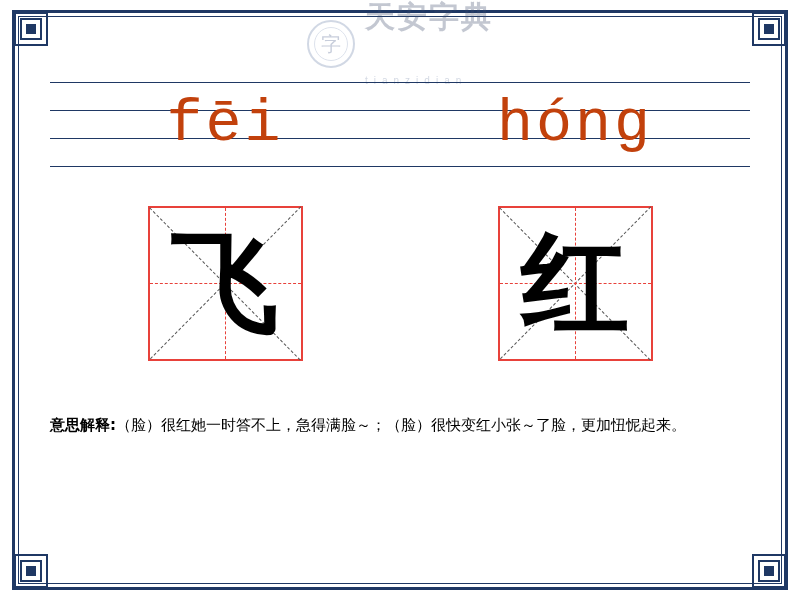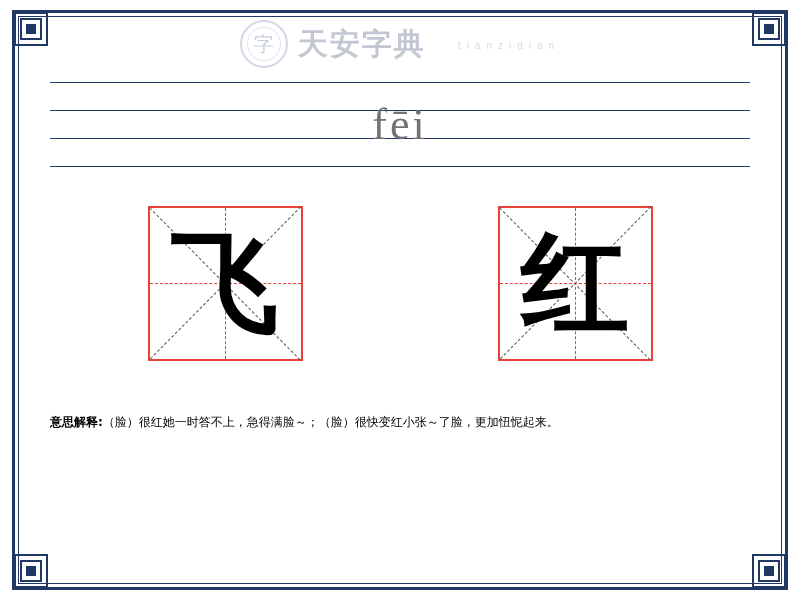--- a/index.html
+++ b/index.html
@@ -87,21 +87,21 @@
   }
   .brand-seal::after {
     content: "";
     position: absolute;
     left: 5px; top: 5px; right: 5px; bottom: 5px;
     border: 1px solid #8fa0c0;
     border-radius: 50%;
   }
   .brand-text {
     display: flex;
-    flex-direction: row;
+    flex-direction: column;
     align-items: flex-start;
     line-height: 1;
     gap: 32px;
   }
   .brand-cn {
     font-size: 30px;
     color: #3b4a6b;
     letter-spacing: 2px;
     font-family: "DejaVu Sans", sans-serif;
     font-weight: bold;
@@ -140,23 +140,23 @@
     right: 0;
     top: 0;
     height: 84px;
     display: flex;
   }
   .pinyin-cell {
     flex: 1;
     display: flex;
     align-items: center;
     justify-content: center;
-    font-family: Liberation Serif, serif;
-    font-size: 44px;
-    color: #737373;
+    font-family: Liberation Mono, monospace;
+    font-size: 60px;
+    color: #c2410c;
     letter-spacing: 3px;
   }
 
   
   .chars {
     position: absolute;
     left: 50px;
     right: 50px;
     top: 200px;
     height: 166px;
@@ -219,21 +219,21 @@
     font-weight: bold;
   }
 
   
   .meaning {
     position: absolute;
     left: 50px;
     right: 58px;
     top: 412px;
     font-family: "DejaVu Sans", sans-serif;
-    font-size: 12px;
+    font-size: 15px;
     line-height: 1.75;
     color: #000000;
     text-align: justify;
   }
   .meaning .label {
     font-weight: bold;
     color: #000000;
   }
   .meaning .body {
     font-weight: normal;
@@ -278,20 +278,21 @@
     </div>
   </div>
 
   <div class="staff">
     <div class="line l1"></div>
     <div class="line l2"></div>
     <div class="line l3"></div>
     <div class="line l4"></div>
     <div class="pinyin-row">
       <div class="pinyin-cell">fēi</div>
+      <div class="pinyin-cell">hóng</div>
     </div>
   </div>
 
   <div class="chars">
     <div class="char-cell">
       <div class="tianzi">
         <span class="d1"></span>
         <span class="d2"></span>
         <span class="v"></span>
         <span class="h"></span>

